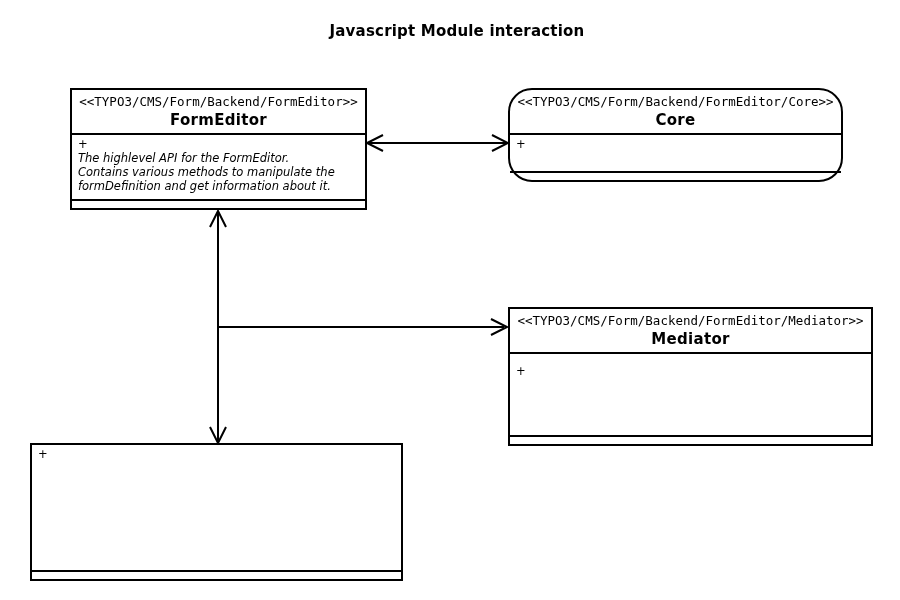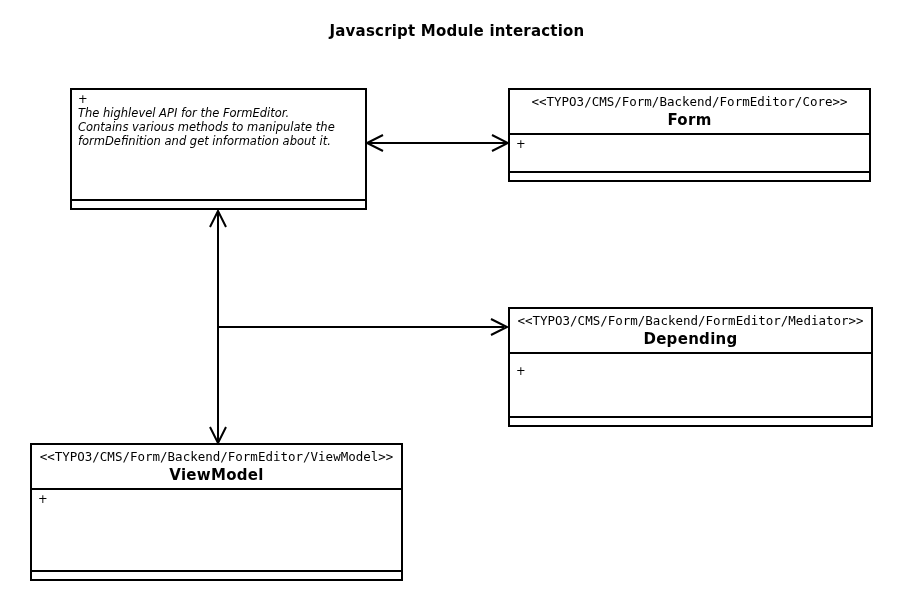--- a/index.html
+++ b/index.html
@@ -54,22 +54,22 @@
     line-height: 14px;
     overflow: hidden;
   }
   .visibility { font-style: normal; }
   .desc { font-style: italic; white-space: pre-line; }
   .uml-footer {
     height: 9px;
     border-top: 2px solid #000000;
   }
   #box-formeditor { left: 70px;  top: 88px;  width: 297px; height: 122px; }
-  #box-core       { left: 508px; top: 88px;  width: 363px; height: 94px;  }
-  #box-mediator   { left: 508px; top: 307px; width: 365px; height: 120px; gap: 8px; }
+  #box-core       { left: 508px; top: 88px;  width: 335px; height: 94px; border-radius: 24px;  }
+  #box-mediator   { left: 508px; top: 307px; width: 365px; height: 139px; gap: 8px; }
   #box-viewmodel  { left: 30px;  top: 443px; width: 373px; height: 138px; }
   .arrows-layer {
     position: absolute;
     left: 0; top: 0;
     width: 900px; height: 600px;
     pointer-events: none;
   }
   .arrows-layer path, .arrows-layer line {
     stroke: #000000;
     stroke-width: 2;
@@ -77,56 +77,56 @@
   }
 </style>
 </head>
 <body>
 
 <div class="canvas">
 
   <div class="diagram-title">Javascript Module interaction</div>
 
   <div class="uml-class" id="box-formeditor">
+    <div class="uml-header">
+      <div class="stereotype">&lt;&lt;TYPO3/CMS/Form/Backend/FormEditor&gt;&gt;</div>
+      <div class="class-name">FormEditor</div>
+    </div>
     <div class="uml-body">
       <div class="visibility">+</div>
       <div class="desc">The highlevel API for the FormEditor.
 Contains various methods to manipulate the
 formDefinition and get information about it.</div>
     </div>
     <div class="uml-footer"></div>
   </div>
 
   <div class="uml-class" id="box-core">
     <div class="uml-header">
       <div class="stereotype">&lt;&lt;TYPO3/CMS/Form/Backend/FormEditor/Core&gt;&gt;</div>
-      <div class="class-name">Form</div>
+      <div class="class-name">Core</div>
     </div>
     <div class="uml-body">
       <div class="visibility">+</div>
     </div>
     <div class="uml-footer"></div>
   </div>
 
   <div class="uml-class" id="box-mediator">
     <div class="uml-header">
       <div class="stereotype">&lt;&lt;TYPO3/CMS/Form/Backend/FormEditor/Mediator&gt;&gt;</div>
-      <div class="class-name">Depending</div>
+      <div class="class-name">Mediator</div>
     </div>
     <div class="uml-body">
       <div class="visibility">+</div>
     </div>
     <div class="uml-footer"></div>
   </div>
 
   <div class="uml-class" id="box-viewmodel">
-    <div class="uml-header">
-      <div class="stereotype">&lt;&lt;TYPO3/CMS/Form/Backend/FormEditor/ViewModel&gt;&gt;</div>
-      <div class="class-name">ViewModel</div>
-    </div>
     <div class="uml-body">
       <div class="visibility">+</div>
     </div>
     <div class="uml-footer"></div>
   </div>
 
   <svg class="arrows-layer" viewBox="0 0 900 600" aria-hidden="true">
 
     <g>
       <line x1="369" y1="143" x2="506" y2="143"></line>

